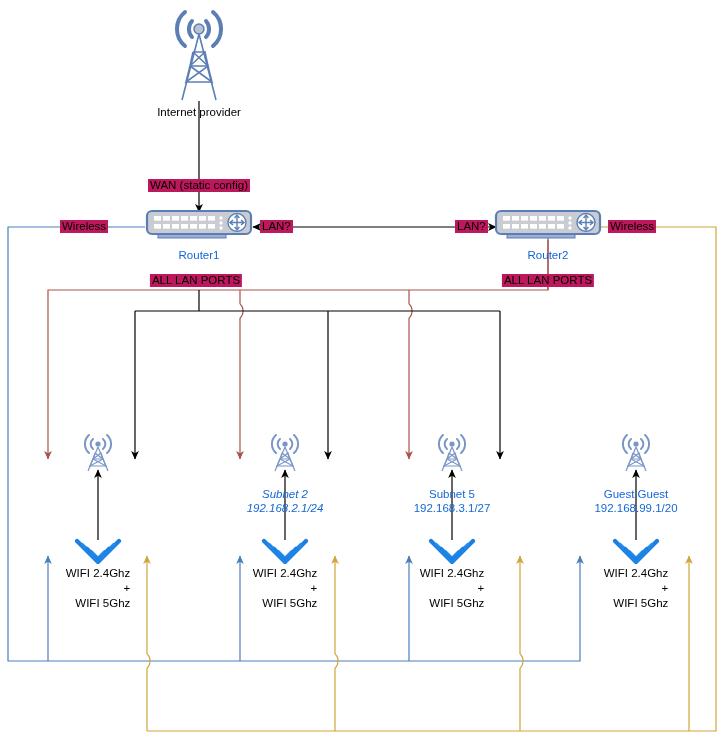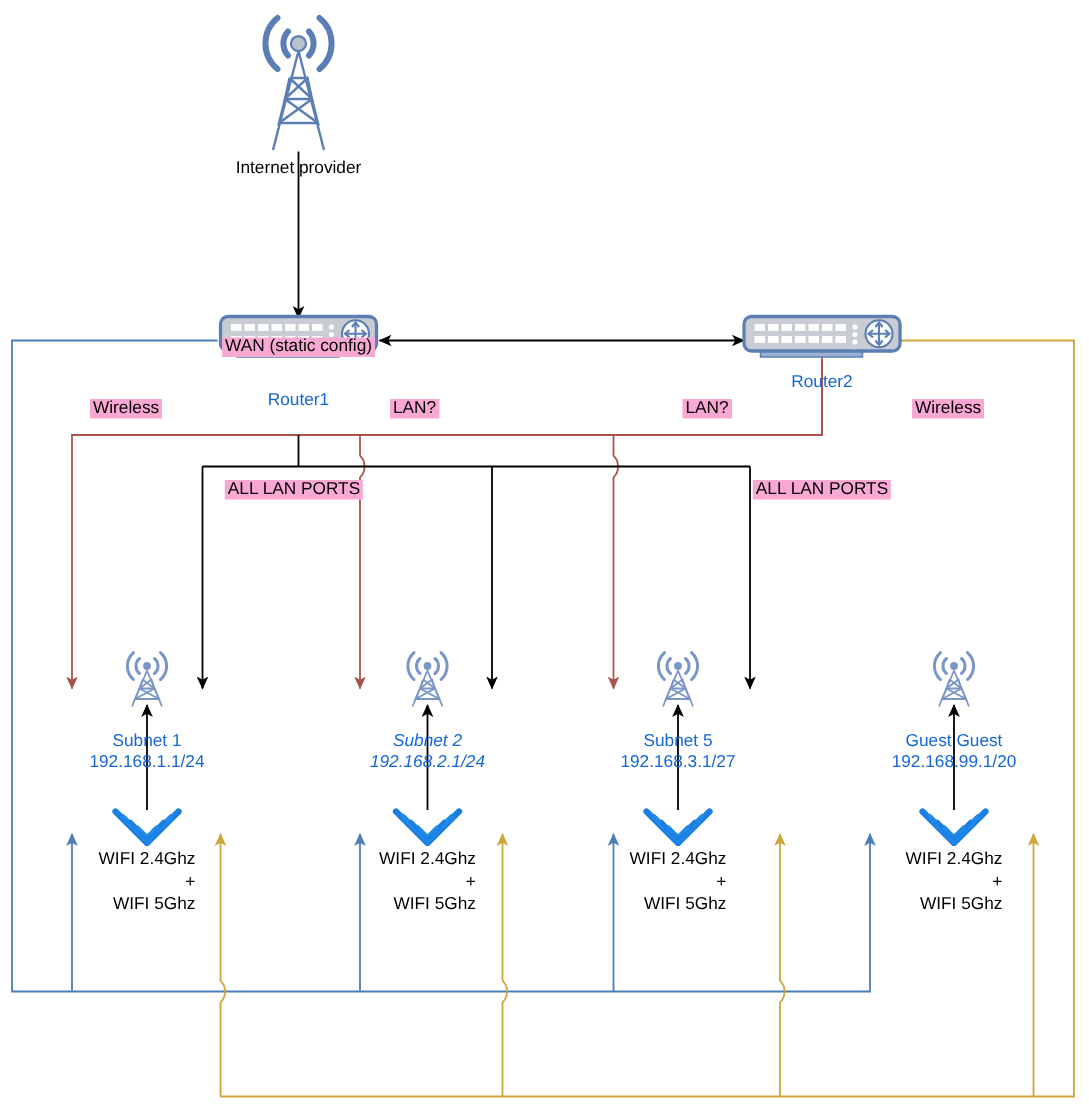--- a/index.html
+++ b/index.html
@@ -1,21 +1,21 @@
 <!DOCTYPE html>
 <html><head>
 <meta charset="utf-8">
 <style>
   html,body{margin:0;padding:0;background:#ffffff;}
   body{width:726px;height:740px;position:relative;overflow:hidden;
        font-family:"Liberation Sans",sans-serif;}
   #stage{position:absolute;left:0;top:0;width:586px;height:740px;}
   svg.layer{position:absolute;left:0;top:0;width:726px;height:740px;}
   .lbl{position:absolute;white-space:nowrap;font-size:11.5px;color:#000000;
-       line-height:13px;background:#f9a8d4;padding:0 2px;margin-top:46px;}
+       line-height:13px;background:#be185d;padding:0 2px;}
   .lbl.c{transform:translateX(-50%);text-align:center;}
   .blue{color:#1466d6;}
   .node-lbl{position:absolute;transform:translateX(-50%);text-align:center;
             font-size:11.5px;line-height:14px;white-space:nowrap;background:transparent;}
   .wifi-lbl{position:absolute;transform:translateX(-50%);text-align:right;
             font-size:11.5px;line-height:15px;white-space:nowrap;color:#000;}
   .icon-wrap{position:absolute;}
 </style>
 </head>
 <body>
@@ -144,21 +144,21 @@
           <circle cx="76" cy="20" r="1.7"></circle>
       </g>
       <circle cx="92" cy="14.5" r="9" fill="#ffffff" stroke="#5b7fb5" stroke-width="1.4"></circle>
       <g stroke="#5b7fb5" stroke-width="1.4" fill="none">
         <path d="M92,7.5 L92,21.5 M85,14.5 L99,14.5"></path>
         <path d="M89.6,10 L92,7 L94.4,10 M89.6,19 L92,22 L94.4,19"></path>
         <path d="M88,12.1 L85,14.5 L88,16.9 M96,12.1 L99,14.5 L96,16.9"></path>
       </g>
     </svg>
   </div>
-  <div class="node-lbl blue" style="left:199px;top:260px;font-weight:normal;">
+  <div class="node-lbl blue" style="left:199px;top:248px;font-weight:normal;">
     <span>Router1</span>
   </div>
 
   <div class="icon-wrap" style="left:494px;top:208px;width:108px;height:34px;">
     <svg viewBox="0 0 108 34" width="108" height="34" xmlns="http://www.w3.org/2000/svg">
       <rect x="13" y="25" width="68" height="5" fill="#9db0d4" stroke="#5b7fb5" stroke-width="1"></rect>
       <rect x="2" y="3" width="104" height="23" rx="5" fill="#c9ccd2" stroke="#5b7fb5" stroke-width="2.2"></rect>
       <g fill="#ffffff">
         <rect x="9" y="8" width="7" height="4.6"></rect>
           <rect x="18" y="8" width="7" height="4.6"></rect>
@@ -200,24 +200,20 @@
       </g>
       <circle cx="24" cy="12" r="2.6" fill="#7a96c7"></circle>
       <g stroke="#7a96c7" stroke-width="1.2" fill="none">
         <path d="M24,15 L14,39 M24,15 L34,39"></path>
         <path d="M19,27 L29,27 M16,34 L32,34"></path>
         <path d="M21,21 L19,27 L27,21 L29,27 L21,21"></path>
         <path d="M19,27 L16,34 L29,27 L32,34 L19,27"></path>
       </g>
     </svg>
   </div>
-  <div class="node-lbl blue" style="left:98px;top:487px;">
-    <div>Subnet 1</div>
-    <div>192.168.1.1/24</div>
-  </div>
 
   <div class="icon-wrap" style="left:261px;top:432px;width:48px;height:40px;">
     <svg viewBox="0 0 48 40" width="48" height="40" xmlns="http://www.w3.org/2000/svg">
       <g stroke="#7a96c7" stroke-width="2" fill="none" stroke-linecap="round">
         <path d="M15,3 A12,12 0 0 0 15,21"></path>
           <path d="M33,3 A12,12 0 0 1 33,21"></path>
         <path d="M19,7 A6.5,6.5 0 0 0 19,17"></path>
           <path d="M29,7 A6.5,6.5 0 0 1 29,17"></path>
       </g>
       <circle cx="24" cy="12" r="2.6" fill="#7a96c7"></circle>

